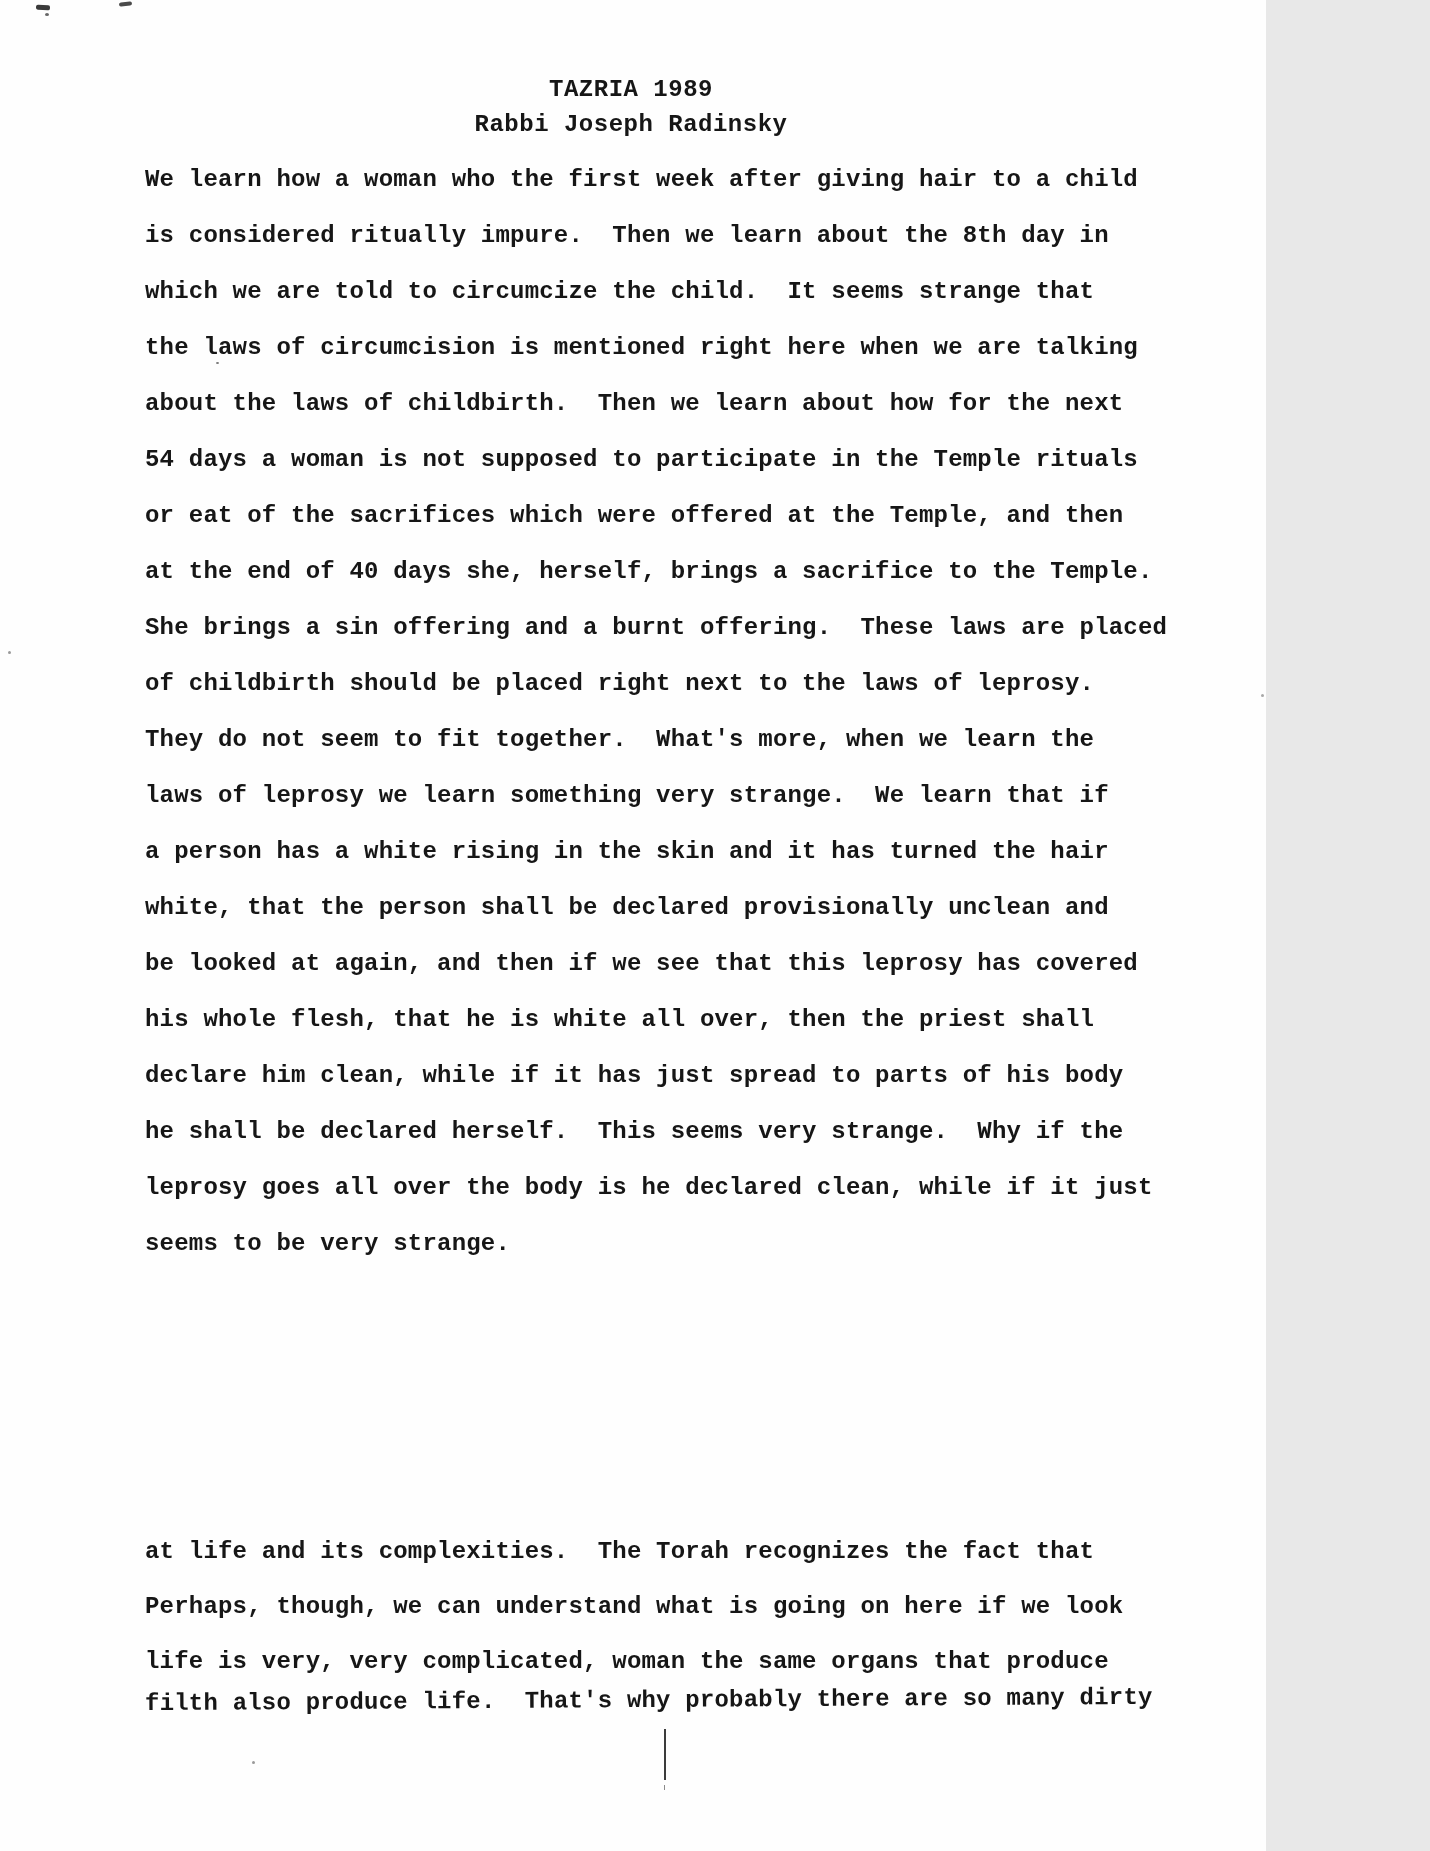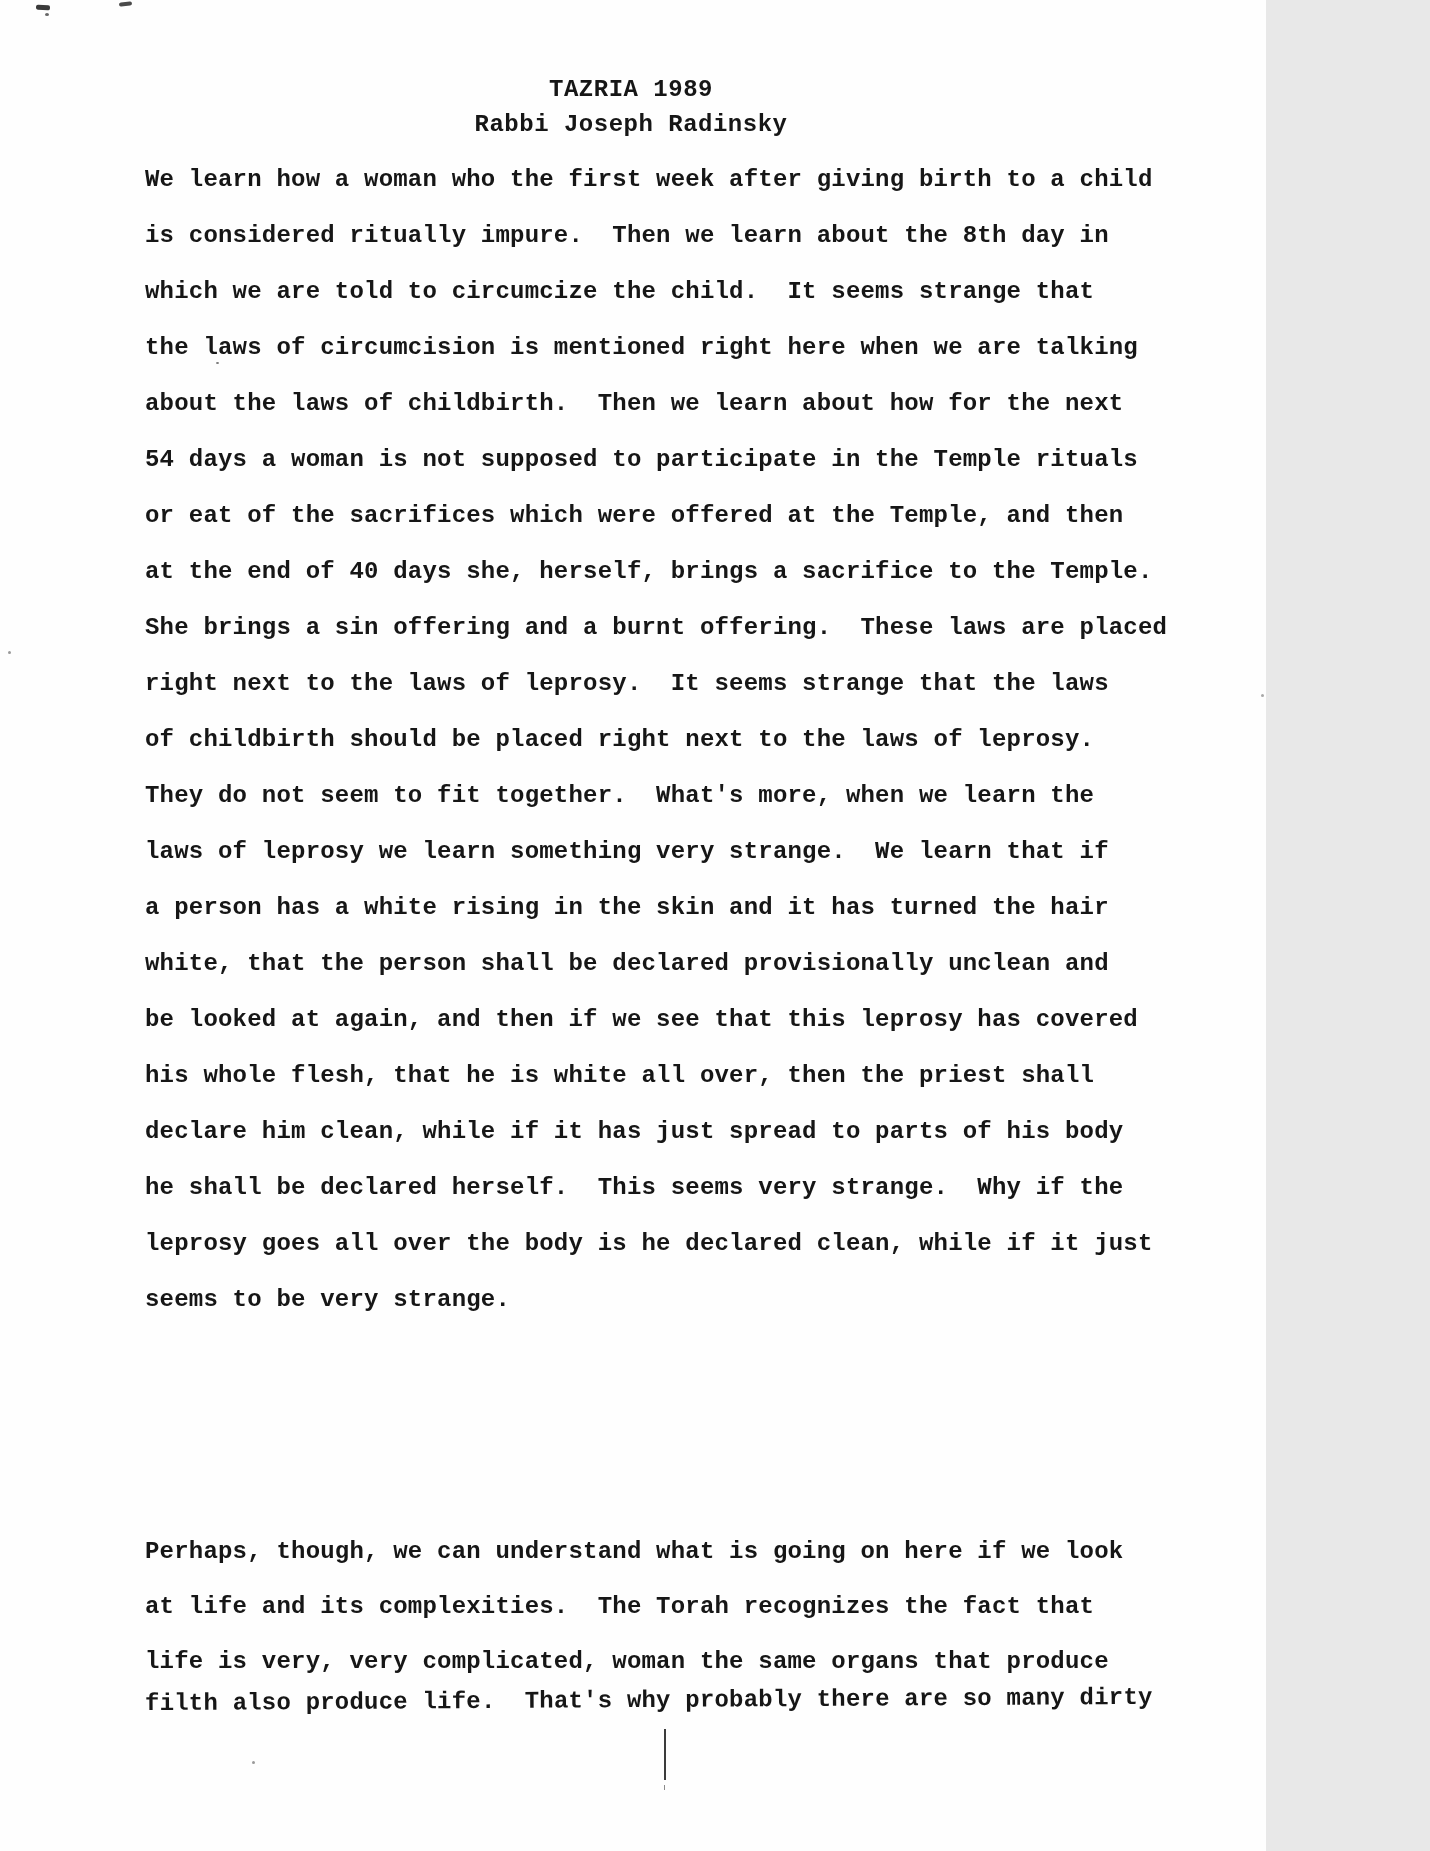--- a/index.html
+++ b/index.html
@@ -67,46 +67,45 @@
 <body>
 
 <div class="page">
 
   <div class="header">
     <div class="doc-title">TAZRIA 1989</div>
     <div class="doc-author">Rabbi Joseph Radinsky</div>
   </div>
 
   <div class="para para-1">
-    <div class="line">We learn how a woman who the first week after giving birth to a child</div>
+    <div class="line">We learn how a woman who the first week after giving hair to a child</div>
     <div class="line">is considered ritually impure.  Then we learn about the 8th day in</div>
     <div class="line">which we are told to circumcize the child.  It seems strange that</div>
     <div class="line">the laws of circumcision is mentioned right here when we are talking</div>
     <div class="line">about the laws of childbirth.  Then we learn about how for the next</div>
     <div class="line">54 days a woman is not supposed to participate in the Temple rituals</div>
     <div class="line">or eat of the sacrifices which were offered at the Temple, and then</div>
     <div class="line">at the end of 40 days she, herself, brings a sacrifice to the Temple.</div>
     <div class="line">She brings a sin offering and a burnt offering.  These laws are placed</div>
-    <div class="line">right next to the laws of leprosy.  It seems strange that the laws</div>
     <div class="line">of childbirth should be placed right next to the laws of leprosy.</div>
     <div class="line">They do not seem to fit together.  What's more, when we learn the</div>
     <div class="line">laws of leprosy we learn something very strange.  We learn that if</div>
     <div class="line">a person has a white rising in the skin and it has turned the hair</div>
     <div class="line">white, that the person shall be declared provisionally unclean and</div>
     <div class="line">be looked at again, and then if we see that this leprosy has covered</div>
     <div class="line">his whole flesh, that he is white all over, then the priest shall</div>
     <div class="line">declare him clean, while if it has just spread to parts of his body</div>
     <div class="line">he shall be declared herself.  This seems very strange.  Why if the</div>
     <div class="line">leprosy goes all over the body is he declared clean, while if it just</div>
     <div class="line">seems to be very strange.</div>
   </div>
 
   <div class="para para-2">
+    <div class="line">at life and its complexities.  The Torah recognizes the fact that</div>
     <div class="line">Perhaps, though, we can understand what is going on here if we look</div>
-    <div class="line">at life and its complexities.  The Torah recognizes the fact that</div>
     <div class="line">life is very, very complicated, woman the same organs that produce</div>
     <div class="line">filth also produce life.  That's why probably there are so many dirty</div>
   </div>
 
   <div class="artifact a-dash1"></div>
   <div class="artifact a-speck1"></div>
   <div class="artifact a-dash2"></div>
   <div class="artifact a-vline"></div>
   <div class="artifact a-vline-tail"></div>
   <div class="artifact a-dot1"></div>

